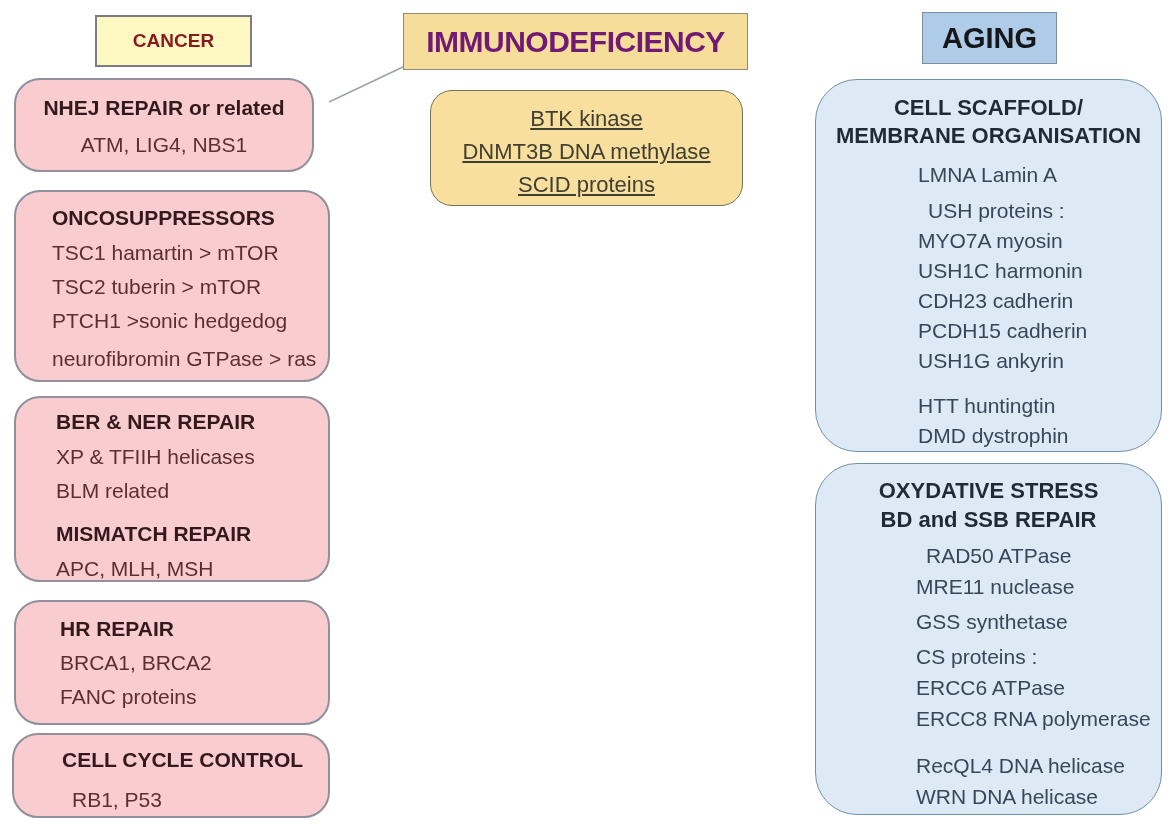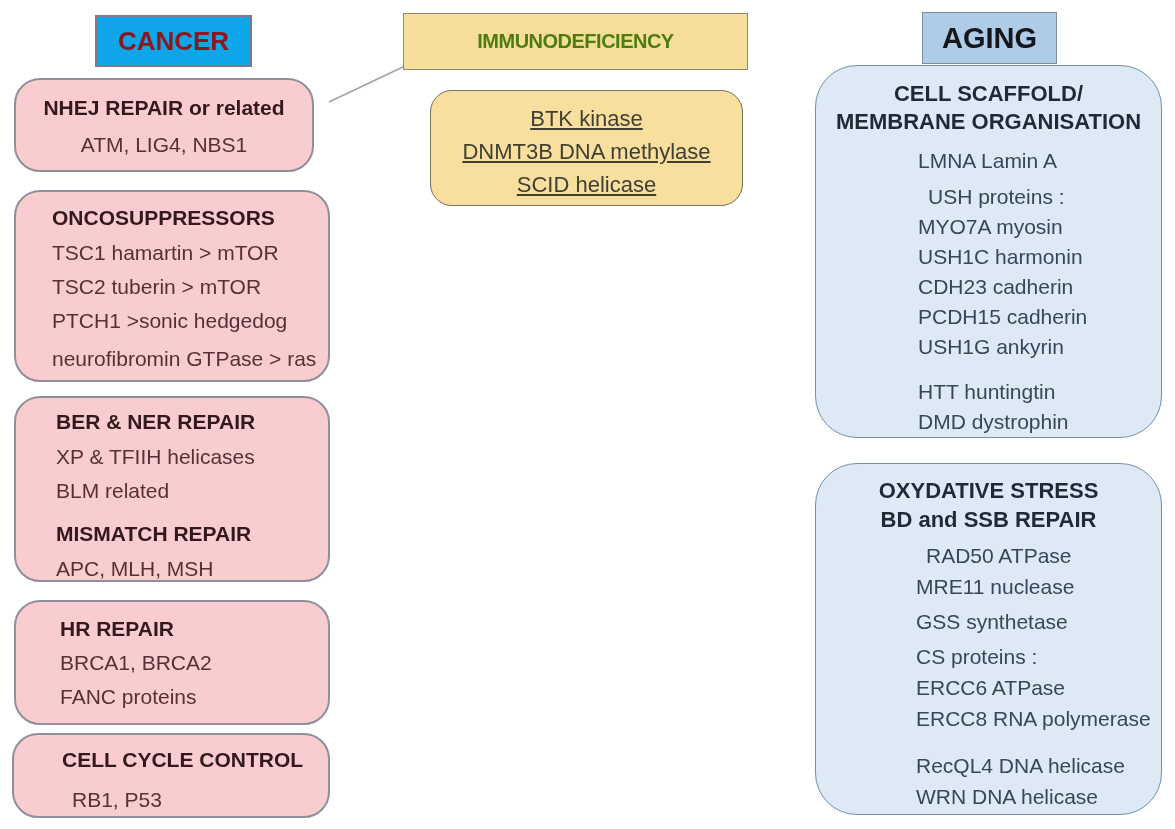--- a/index.html
+++ b/index.html
@@ -7,27 +7,27 @@
     position:relative;width:1175px;height:829px;background:#ffffff;
     font-family:"Liberation Sans",sans-serif;overflow:hidden;
   }
   .hdr{
     position:absolute;box-sizing:border-box;display:flex;
     align-items:center;justify-content:center;
     font-weight:bold;text-align:center;
   }
   .hdr-cancer{
     left:95px;top:15px;width:157px;height:52px;
-    background:#0ea5e9;border:2px solid #7b7b85;
-    color:#8c181d;font-size:26px;
+    background:#fef9c3;border:2px solid #7b7b85;
+    color:#8c181d;font-size:19px;
   }
   .hdr-immuno{
     left:403px;top:13px;width:345px;height:57px;
     background:#f6dd99;border:1.5px solid #8b8b78;
-    color:#4d7c0f;font-size:20px;letter-spacing:-0.5px;
+    color:#701a75;font-size:30px;letter-spacing:-0.5px;
   }
   .hdr-aging{
     left:922px;top:12px;width:135px;height:52px;
     background:#aecbe7;border:1.5px solid #7d8d9d;
     color:#15171a;font-size:29px;
   }
   .box{position:absolute;box-sizing:border-box;}
   .pink{
     background:#f9cdcf;border:2px solid #8f8f9e;border-radius:26px;
     color:#5b2e35;font-size:21px;
@@ -49,21 +49,21 @@
   .box-nhej{left:14px;top:78px;width:300px;height:94px;padding-top:9px;text-align:center;}
   .box-nhej .ln{line-height:37px;}
   .box-onco{left:14px;top:190px;width:316px;height:192px;padding:8px 0 0 36px;}
   .box-onco .ln.b{line-height:36px;}
   .box-ber{left:14px;top:396px;width:316px;height:186px;padding:6px 0 0 40px;}
   .box-ber .ln.b{line-height:36px;}
   .box-hr{left:14px;top:600px;width:316px;height:125px;padding:10px 0 0 44px;}
   .box-cc{left:12px;top:733px;width:318px;height:85px;padding:8px 0 0 48px;}
   .box-btk{left:430px;top:90px;width:313px;height:116px;padding-top:11px;}
   .box-btk .ln{line-height:33px;}
-  .box-scaffold{left:815px;top:65px;width:347px;height:373px;padding-top:14px;}
+  .box-scaffold{left:815px;top:79px;width:347px;height:373px;padding-top:14px;}
   .box-scaffold .ln{line-height:30px;padding-left:102px;}
   .box-scaffold .ln.hd{line-height:28px;padding-left:0;font-size:22px;}
   .box-oxy{left:815px;top:463px;width:347px;height:352px;padding-top:12px;}
   .box-oxy .ln{line-height:31px;padding-left:100px;}
   .box-oxy .ln.hd{line-height:29px;padding-left:0;font-size:22px;}
 
   .mt4{margin-top:4px;}
   .mt6{margin-top:6px;margin-left:10px;}
   .mt8{margin-top:8px;}
   .mt10{margin-top:10px;}
@@ -113,21 +113,21 @@
   </div>
 
   <div class="box pink box-cc">
     <div class="ln b">CELL CYCLE CONTROL</div>
     <div class="ln mt6">RB1, P53</div>
   </div>
 
   <div class="box yellow box-btk">
     <div class="ln">BTK kinase</div>
     <div class="ln">DNMT3B DNA methylase</div>
-    <div class="ln">SCID helicase</div>
+    <div class="ln">SCID proteins</div>
   </div>
 
   <div class="box blue box-scaffold">
     <div class="ln b hd ctr">CELL SCAFFOLD/</div>
     <div class="ln b hd ctr">MEMBRANE ORGANISATION</div>
     <div class="ln mt10">LMNA Lamin A</div>
     <div class="ln mt6">USH proteins :</div>
     <div class="ln">MYO7A myosin</div>
     <div class="ln">USH1C harmonin</div>
     <div class="ln">CDH23 cadherin</div>

